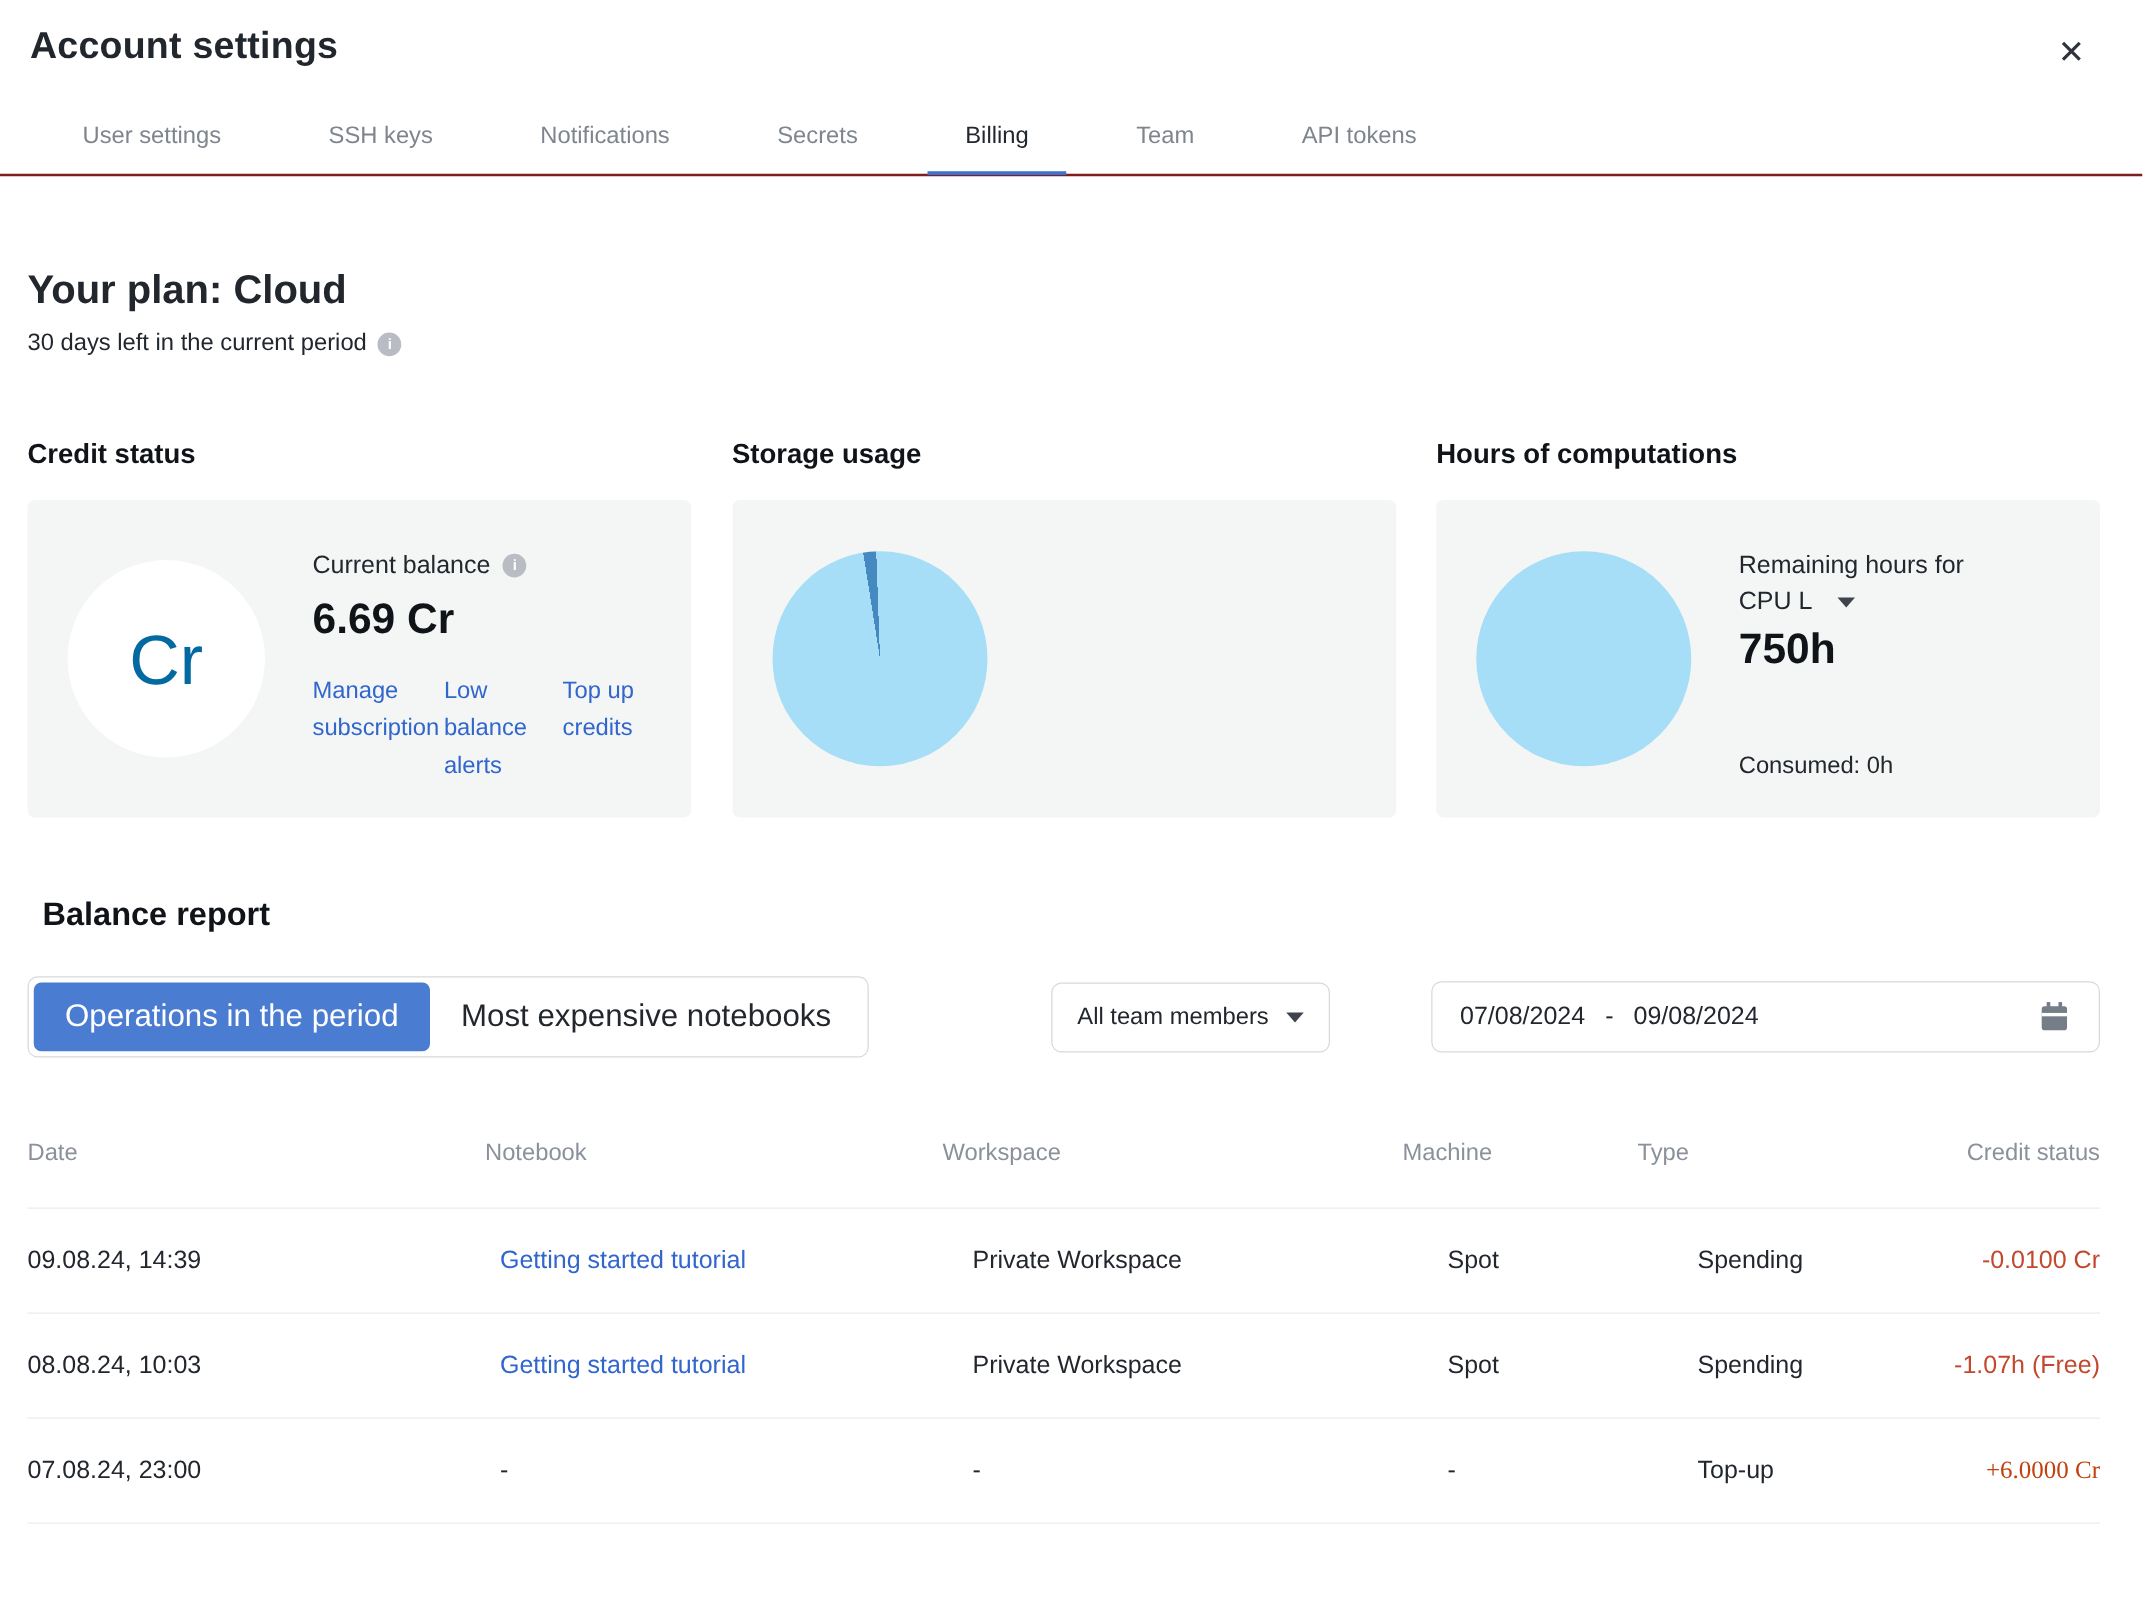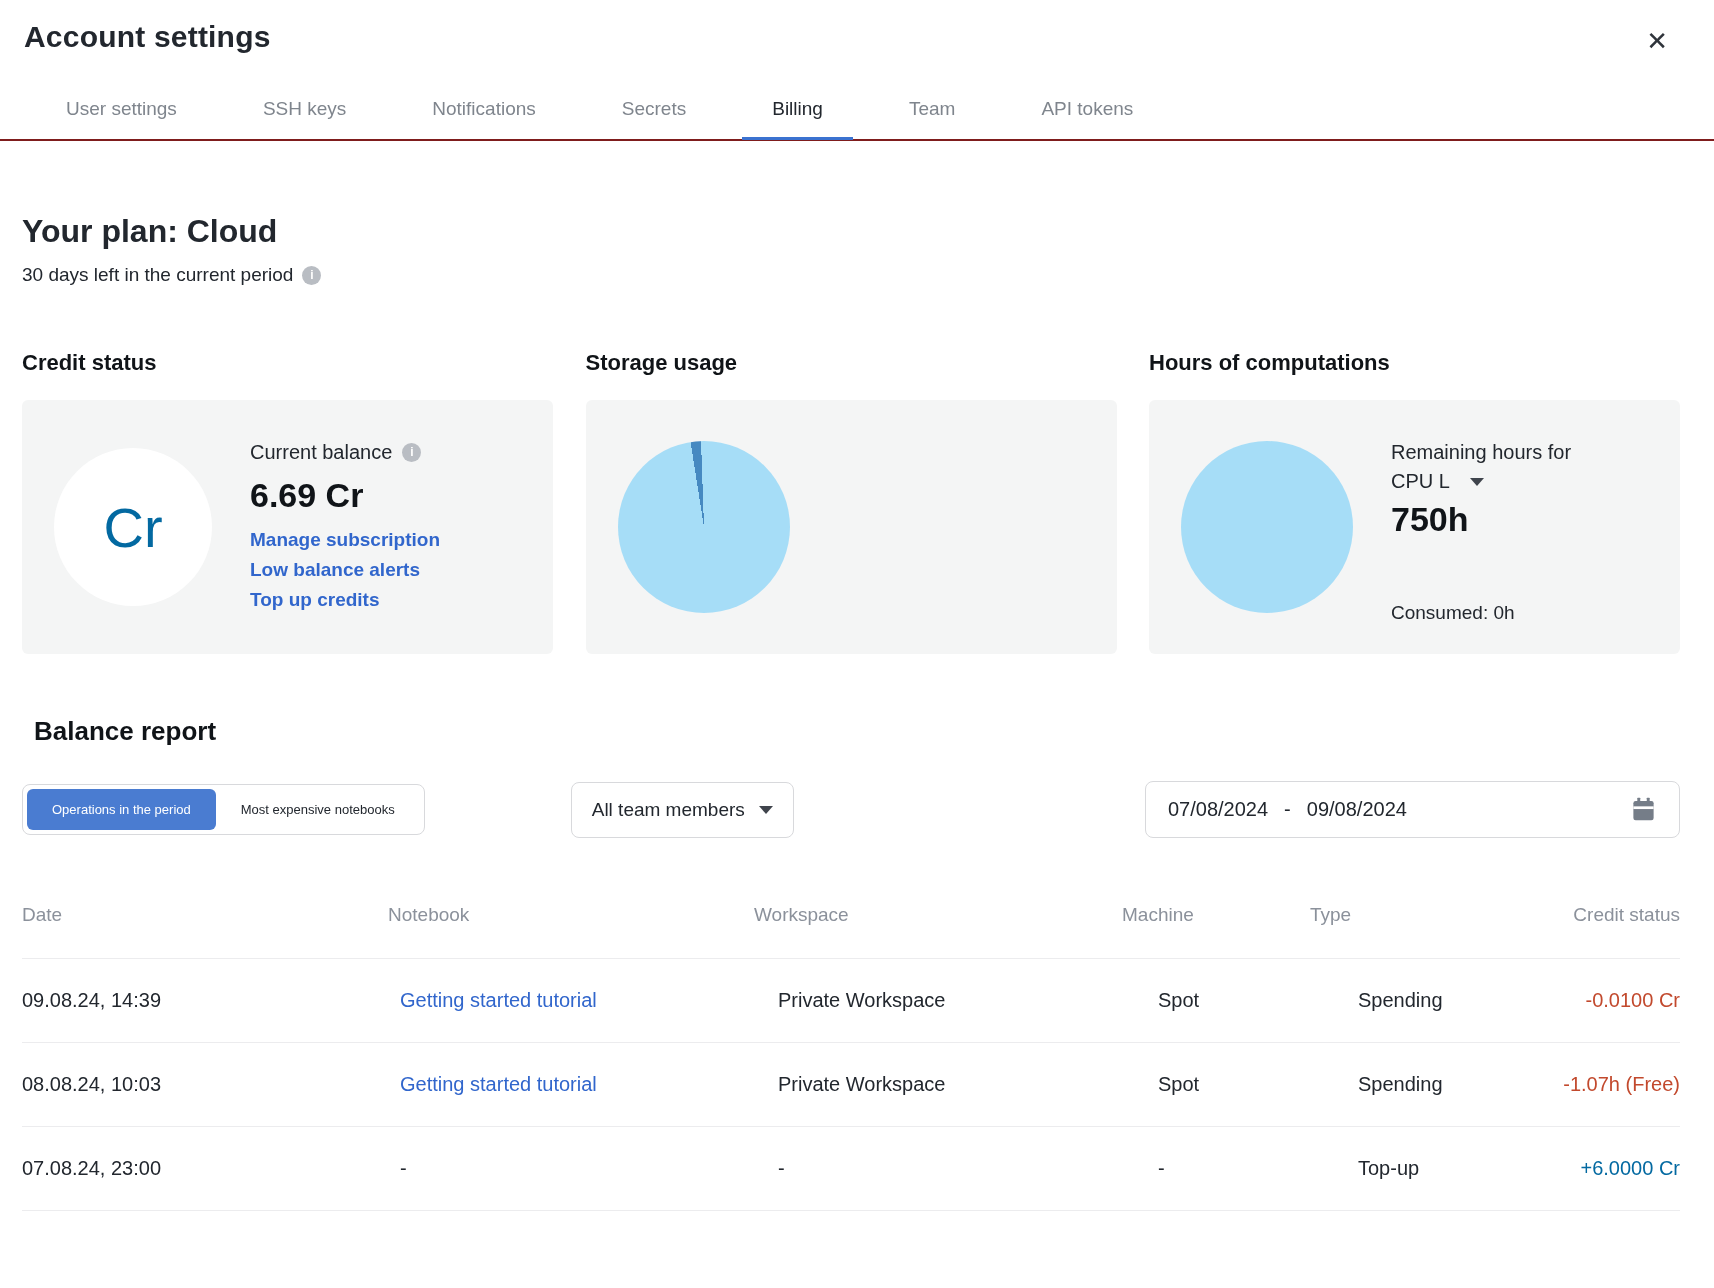--- a/index.html
+++ b/index.html
@@ -32,50 +32,50 @@
   .card{margin-top:24px;height:254px;box-sizing:border-box;background:#f4f5f5;border-radius:6px;
     padding:30px 32px;display:flex;gap:38px;}
   .badge-circle{width:158px;height:158px;border-radius:50%;background:#fff;align-self:center;flex:0 0 auto;
     display:flex;align-items:center;justify-content:center;font-size:56px;color:#0369a1;}
   .pie{width:172px;height:172px;border-radius:50%;align-self:center;flex:0 0 auto;}
   .pie.sliced{background:conic-gradient(#a6ddf7 0deg 351deg,#4689c1 351deg 358deg,#a6ddf7 358deg 360deg);}
   .pie.full{background:#a6ddf7;}
   .card-body{display:flex;flex-direction:column;flex:1;padding-top:8px;}
   .card-label{font-size:20px;color:#22272e;display:flex;align-items:center;gap:10px;line-height:1.45;}
   .card-value{font-size:34px;font-weight:bold;color:#101418;margin-top:9px;}
-  .card-links{margin-top:10px;display:flex;flex-direction:column;font-weight:bold;}
+  .card-links{margin-top:23px;display:flex;}
   .card-links a{color:#3166cc;text-decoration:none;font-size:19px;line-height:30px;cursor:pointer;}
   .card-footer{margin-top:auto;font-size:19px;color:#22272e;}
   .caret{display:inline-block;width:0;height:0;border-left:7px solid transparent;border-right:7px solid transparent;
     border-top:8px solid #3f444c;margin-left:10px;cursor:pointer;}
 
   
   .balance{margin-top:62px;}
   .balance-heading{font-size:26px;font-weight:bold;margin:12px;color:#101418;}
   .controls{margin-top:34px;display:flex;align-items:center;}
   .segmented{display:inline-flex;border:1px solid #d8d9dc;border-radius:8px;padding:4px;background:#fff;}
-  .seg-btn{font-size:13px;padding:13px 25px;border:none;background:transparent;color:#22272e;cursor:pointer;border-radius:6px;white-space:nowrap;}
+  .seg-btn{font-size:25px;padding:13px 25px;border:none;background:transparent;color:#22272e;cursor:pointer;border-radius:6px;white-space:nowrap;}
   .seg-btn.active{background:#4a7cd1;color:#fff;}
   .select-box{margin-left:146px;display:inline-flex;align-items:center;border:1px solid #d8d9dc;border-radius:8px;
     padding:16px 20px;font-size:19px;cursor:pointer;gap:4px;}
   .date-box{margin-left:auto;display:flex;align-items:center;border:1px solid #d8d9dc;border-radius:8px;
     width:535px;box-sizing:border-box;padding:14px 22px;font-size:20px;cursor:pointer;}
   .date-part{color:#22272e;}
   .date-sep{margin:0 16px;color:#22272e;}
   .calendar-icon{margin-left:auto;display:inline-flex;cursor:pointer;}
 
   
   .table{margin-top:66px;}
   .t-row{display:grid;grid-template-columns:366px 366px 368px 188px 160px auto;align-items:center;}
   .t-head{color:#8b919b;font-size:19px;padding-bottom:32px;border-bottom:1px solid #ececee;}
   .t-data{font-size:20px;color:#22272e;height:83px;border-bottom:1px solid #ececee;gap:12px;}
   .t-cell-right{text-align:right;}
   .nb-link{color:#3166cc;text-decoration:none;cursor:pointer;}
   .negative{color:#c2492d;}
-  .positive{color:#0369a1;}
+  .positive{color:#c2410c;font-family:Liberation Serif, serif;}
 </style>
 </head>
 <body>
 
 <div class="page">
 
   <div class="modal-header">
     <h1 class="modal-title">Account settings</h1>
     <button class="close-btn">✕</button>
   </div>

